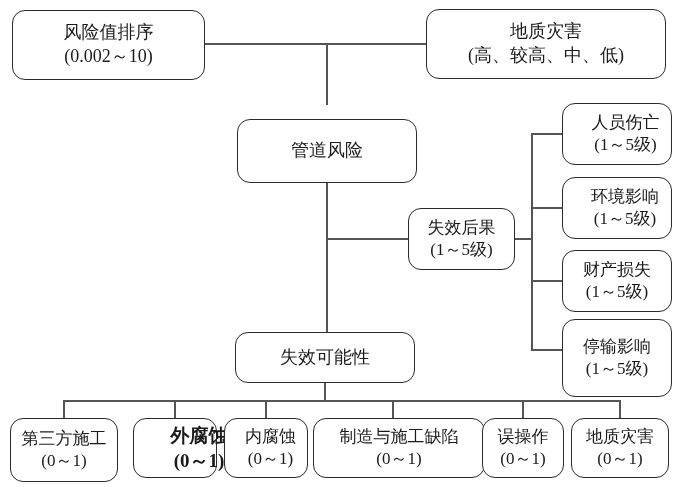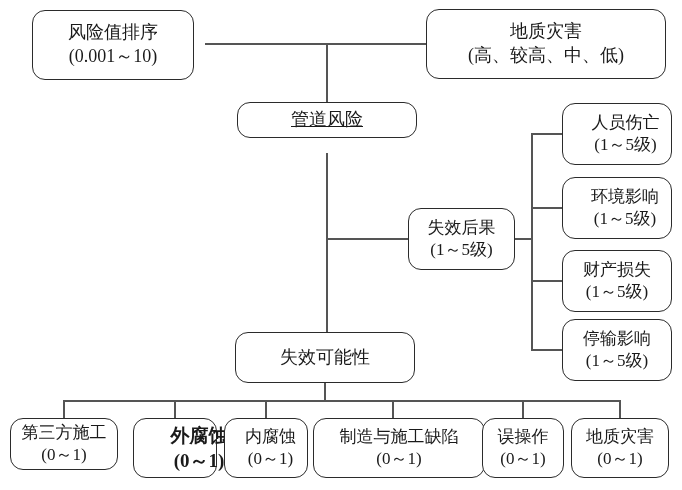--- a/index.html
+++ b/index.html
@@ -37,31 +37,31 @@
   <div class="ln" style="left:532px;top:349px;width:30px;height:2px;"></div>
   <div class="ln" style="left:324px;top:383px;width:2px;height:18px;"></div>
   <div class="ln" style="left:63px;top:400px;width:558px;height:2px;"></div>
   <div class="ln" style="left:63px;top:400px;width:2px;height:18px;"></div>
   <div class="ln" style="left:174px;top:400px;width:2px;height:18px;"></div>
   <div class="ln" style="left:265px;top:400px;width:2px;height:18px;"></div>
   <div class="ln" style="left:392px;top:400px;width:2px;height:18px;"></div>
   <div class="ln" style="left:522px;top:400px;width:2px;height:18px;"></div>
   <div class="ln" style="left:619px;top:400px;width:2px;height:18px;"></div>
 
-  <div class="node big" style="left:12px;top:10px;width:162px;height:70px;margin-left:20px;">
+  <div class="node big" style="left:12px;top:10px;width:193px;height:70px;">
     <div class="t">风险值排序</div>
-    <div class="s">(0.001～10)</div>
+    <div class="s">(0.002～10)</div>
   </div>
 
   <div class="node big" style="left:426px;top:9px;width:240px;height:70px;">
     <div class="t">地质灾害</div>
     <div class="s">(高、较高、中、低)</div>
   </div>
 
-  <div class="node big" style="left:237px;top:102px;width:180px;height:36px;text-decoration:underline;">
+  <div class="node big" style="left:237px;top:119px;width:180px;height:64px;">
     <div class="t">管道风险</div>
   </div>
 
   <div class="node" style="left:408px;top:208px;width:107px;height:62px;">
     <div class="t">失效后果</div>
     <div class="s">(1～5级)</div>
   </div>
 
   <div class="node" style="left:562px;top:103px;width:110px;height:62px;padding-left:17px;">
     <div class="t">人员伤亡</div>
@@ -71,30 +71,30 @@
   <div class="node" style="left:562px;top:177px;width:110px;height:62px;padding-left:16px;">
     <div class="t">环境影响</div>
     <div class="s">(1～5级)</div>
   </div>
 
   <div class="node" style="left:562px;top:250px;width:110px;height:62px;">
     <div class="t">财产损失</div>
     <div class="s">(1～5级)</div>
   </div>
 
-  <div class="node" style="left:562px;top:319px;width:110px;height:62px;">
+  <div class="node" style="left:562px;top:319px;width:110px;height:78px;">
     <div class="t">停输影响</div>
     <div class="s">(1～5级)</div>
   </div>
 
   <div class="node big" style="left:235px;top:332px;width:180px;height:51px;">
     <div class="t">失效可能性</div>
   </div>
 
-  <div class="node" style="left:10px;top:418px;width:108px;height:52px;">
+  <div class="node" style="left:10px;top:418px;width:108px;height:64px;">
     <div class="t">第三方施工</div>
     <div class="s">(0～1)</div>
   </div>
 
   <div class="node emph" style="left:133px;top:418px;width:84px;height:60px;padding-left:48px;">
     <div class="t">外腐蚀</div>
     <div class="s">(0～1)</div>
   </div>
 
   <div class="node" style="left:224px;top:418px;width:84px;height:60px;padding-left:9px;">

